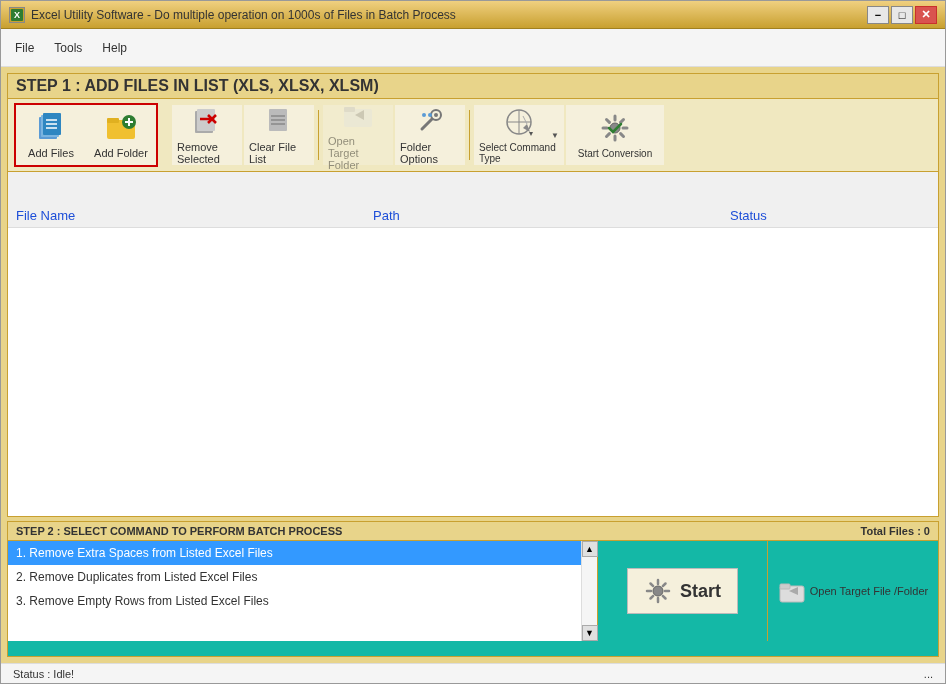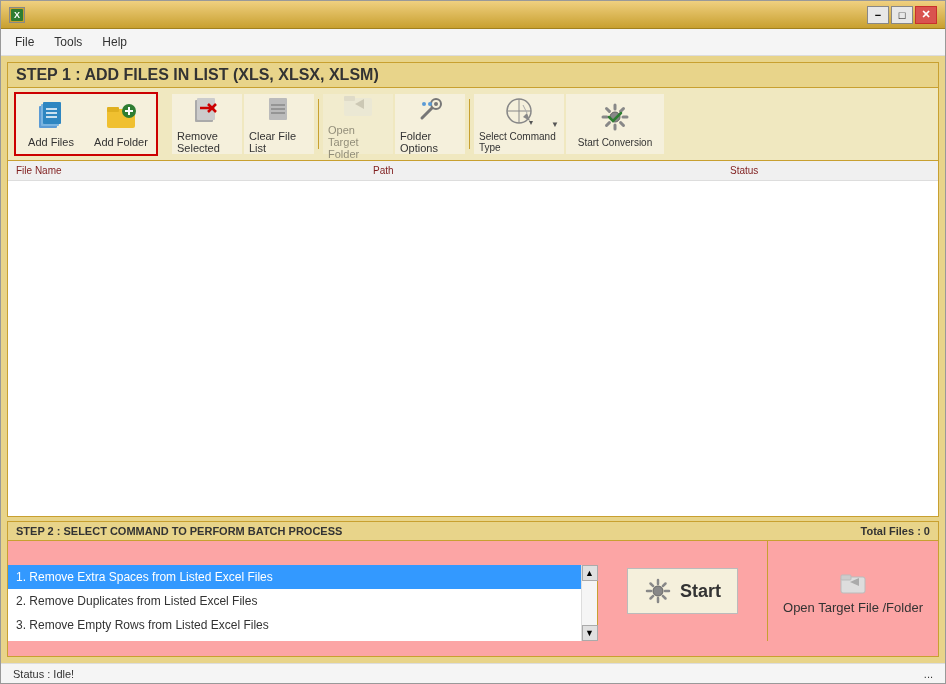--- a/index.html
+++ b/index.html
@@ -65,21 +65,21 @@
     }
     .title-btn.close { background: #d9534f; color: white; border-color: #c9302c; }
     .title-btn.minimize { background: #e8e8e8; }
     .title-btn.restore { background: #e8e8e8; }
     .menu-bar {
       background: #f5f5f5;
       border-bottom: 1px solid #ddd;
       display: flex;
       align-items: center;
       padding: 2px 4px;
-      height: 27px;
+      height: 38px;
     }
     .menu-item {
       padding: 2px 10px;
       cursor: pointer;
       font-size: 12px;
       color: #333;
     }
     .main-content {
       flex: 1;
       background: #e8d48a;
@@ -152,30 +152,31 @@
       flex-direction: column;
     }
     .file-list-header {
       display: grid;
       grid-template-columns: 1fr 1fr 200px;
       background: #f0f0f0;
       border-bottom: 1px solid #ddd;
       padding: 4px 8px;
     }
     .file-list-header span {
-      font-size: 10px;
-      color: #7f1d1d;
+      font-size: 13px;
+      color: #1d4ed8;
       font-weight: normal;
+      margin-top: 32px;
     }
     .file-list-body {
       flex: 1;
       background: white;
     }
     .step2-section {
-      background: #fca5a5;
+      background: #14b8a6;
       border: 1px solid #c8a030;
       height: 136px;
     }
     .step2-header {
       background: #e8d48a;
       padding: 3px 8px;
       font-size: 11px;
       font-weight: bold;
       color: #333;
       border-bottom: 1px solid #c8a030;
@@ -190,21 +191,20 @@
     .step2-body {
       display: flex;
       height: 100px;
     }
     .command-list-area {
       flex: 1;
       background: white;
       border-right: 1px solid #c8a030;
       display: flex;
       gap: 0;
-      margin-top: 24px;
     }
     .command-list {
       flex: 1;
       overflow: hidden;
     }
     .command-item {
       padding: 5px 8px;
       font-size: 12px;
       color: #333;
       cursor: pointer;
@@ -263,28 +263,28 @@
     .open-target-area {
       width: 170px;
       display: flex;
       flex-direction: column;
       align-items: center;
       justify-content: center;
       gap: 4px;
     }
     .open-target-btn {
       display: flex;
-      flex-direction: column;
+      flex-direction: row;
       align-items: center;
       gap: 4px;
       cursor: pointer;
       padding: 8px;
       background: transparent;
       border: none;
-      font-size: 13px;
+      font-size: 11px;
       color: #333;
     }
     .status-bar {
       background: #f5f5f5;
       border-top: 1px solid #ddd;
       padding: 2px 12px;
       font-size: 11px;
       color: #333;
       display: flex;
       justify-content: space-between;
@@ -298,20 +298,21 @@
 <div class="window">
 
   <div class="title-bar">
     <div class="title-bar-left">
       <div class="title-bar-icon">
         <svg width="14" height="14" viewBox="0 0 14 14">
           <rect x="1" y="1" width="12" height="12" fill="#2e7d32" rx="1"></rect>
           <text x="7" y="10" text-anchor="middle" fill="white" font-size="9" font-weight="bold">X</text>
         </svg>
       </div>
+      <span class="title-text">Excel Utility Software - Do multiple operation on 1000s of Files in Batch Process</span>
     </div>
     <div class="title-bar-controls">
       <div class="title-btn minimize">−</div>
       <div class="title-btn restore">□</div>
       <div class="title-btn close">✕</div>
     </div>
   </div>
 
   <div class="menu-bar">
     <div class="menu-item">File</div>

